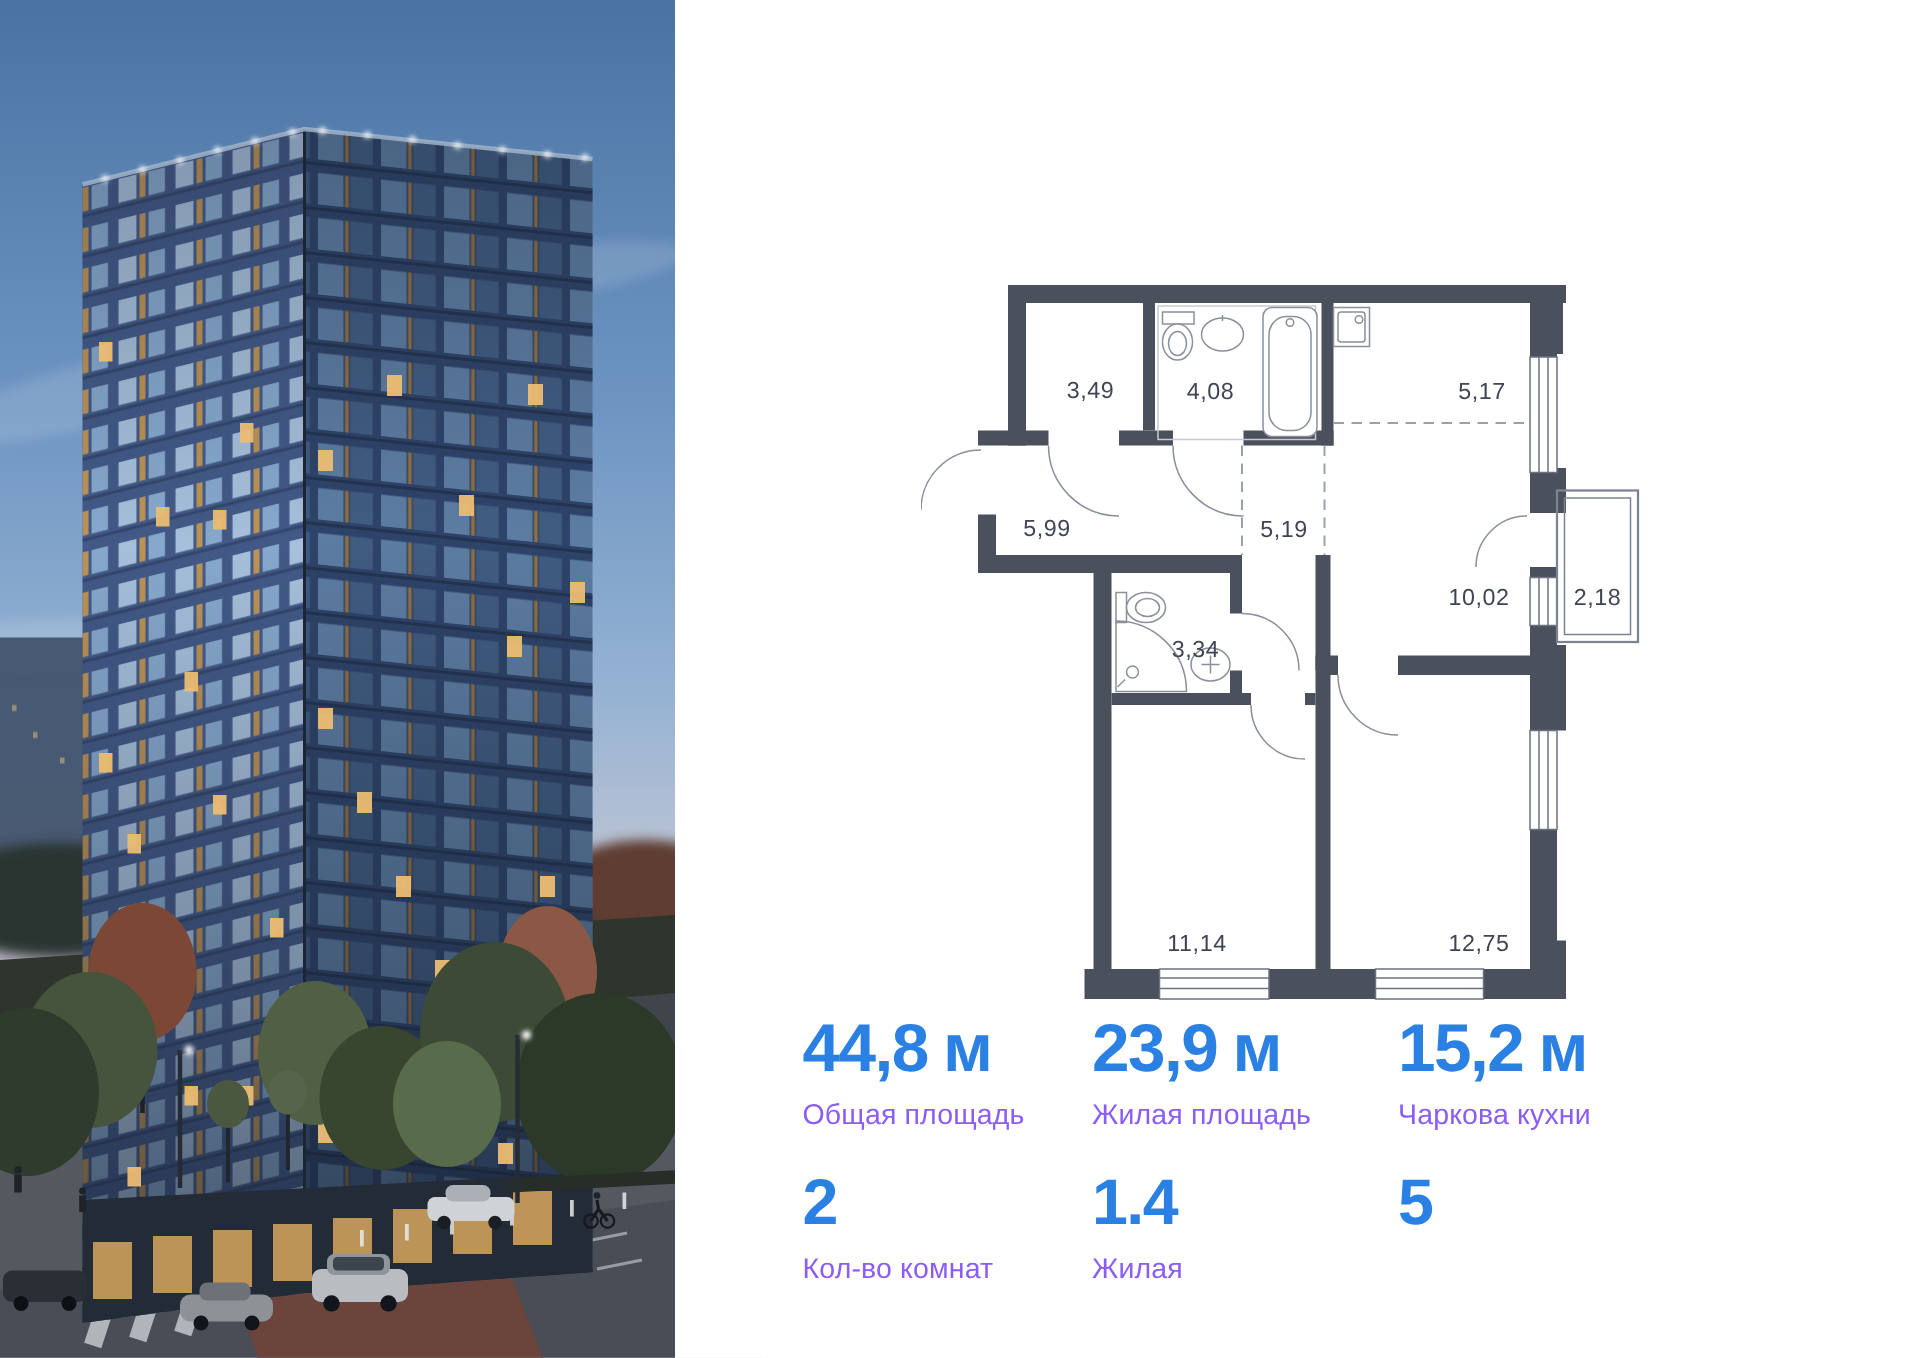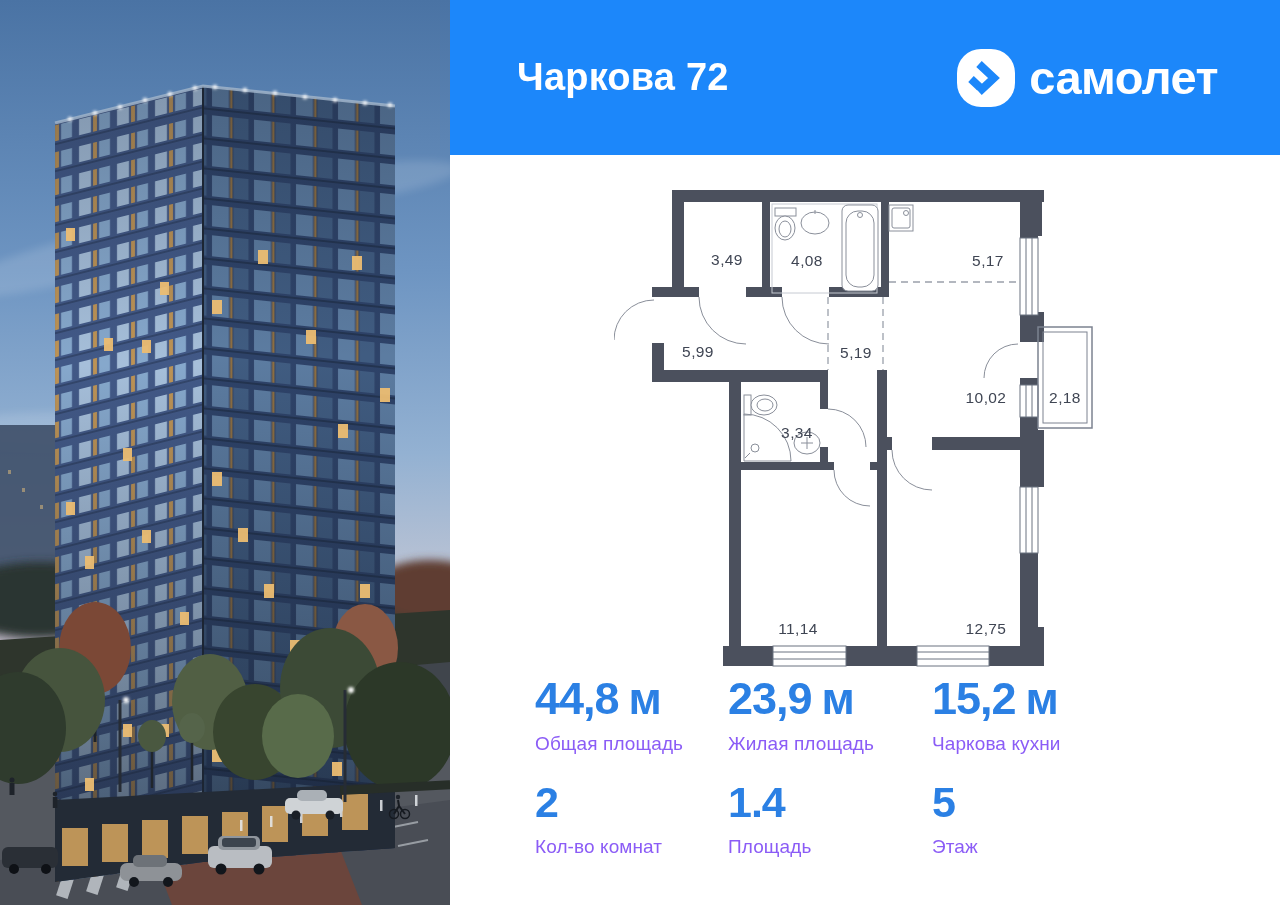--- a/index.html
+++ b/index.html
@@ -252,31 +252,20 @@
         <circle cx="394" cy="814" r="4.5" fill="none" stroke="#161a20" stroke-width="1.5"></circle>
         <circle cx="405" cy="814" r="4.5" fill="none" stroke="#161a20" stroke-width="1.5"></circle>
         <path d="M 394,814 L 399,806 L 405,814 M 399,806 L 398,800" stroke="#161a20" stroke-width="2" fill="none"></path>
         <circle cx="398" cy="797" r="2.2" fill="#1e232a"></circle>
       </g>
     </svg>
   </div>
 
   <div class="panel">
 
-    <header class="header">
-      <h1 class="title">Чаркова 72</h1>
-      <div class="logo">
-        <svg class="logo-icon" viewBox="0 0 60 60">
-          <rect x="1" y="1" width="58" height="58" rx="24" fill="#ffffff"></rect>
-          <path d="M 23,16 L 38,30 L 23,44" fill="none" stroke="#1c87fa" stroke-width="8"></path>
-          <line x1="15" y1="31" x2="24" y2="39.5" stroke="#1c87fa" stroke-width="8"></line>
-        </svg>
-        <span class="logo-text">самолет</span>
-      </div>
-    </header>
 
     <div class="plan-wrap">
       <svg width="480" height="500" viewBox="0 0 480 500">
         <g fill="#4b505d">
 
           <rect x="58" y="5" width="372" height="12"></rect>
           <rect x="406" y="5" width="22" height="46"></rect>
           <rect x="58" y="5" width="12" height="107"></rect>
           <rect x="38" y="102" width="32" height="10"></rect>
           <rect x="38" y="158" width="12" height="39"></rect>
@@ -410,22 +399,21 @@
       <div class="stat">
         <div class="stat-value"><span>15,2</span><span class="unit">м</span></div>
         <div class="stat-label">Чаркова кухни</div>
       </div>
       <div class="stat row2">
         <div class="stat-value"><span>2</span></div>
         <div class="stat-label">Кол-во комнат</div>
       </div>
       <div class="stat row2">
         <div class="stat-value"><span>1.4</span></div>
-        <div class="stat-label">Площадь</div>
+        <div class="stat-label">Жилая</div>
       </div>
       <div class="stat row2">
         <div class="stat-value"><span>5</span></div>
-        <div class="stat-label">Этаж</div>
       </div>
     </div>
 
   </div>
 </div>
 
 </body></html>

